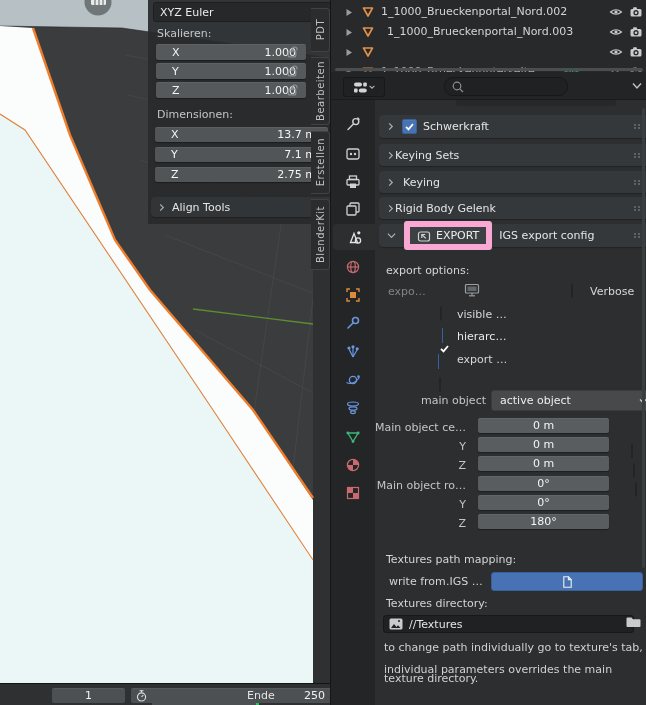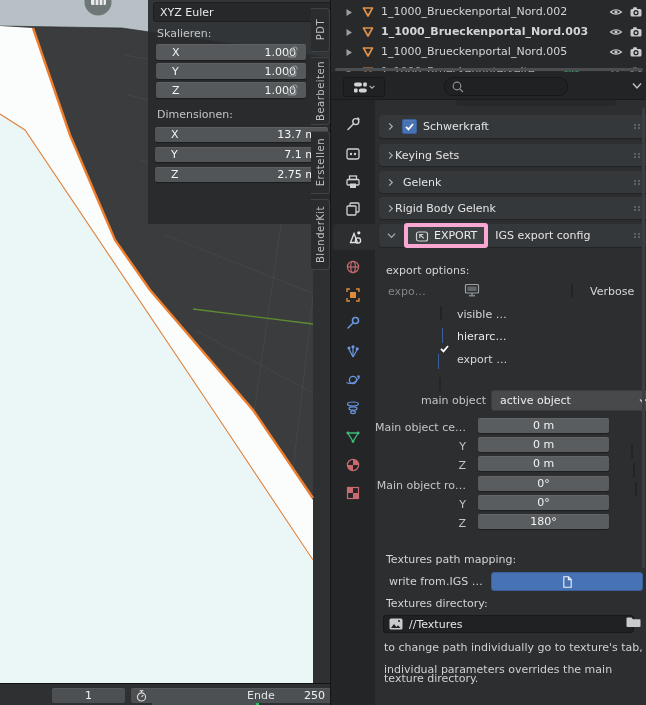--- a/index.html
+++ b/index.html
@@ -141,20 +141,38 @@
       </div>
       <div class="abs fld" style="left:7px;top:147px;width:145px;height:15px;padding:0 12px 0 16px;background:#515557;">
         <span>Y</span>
         <span style="margin-left:auto;">7.1 m</span>
       </div>
       <div class="abs fld" style="left:7px;top:167px;width:145px;height:15px;padding:0 12px 0 16px;background:#515557;">
         <span>Z</span>
         <span style="margin-left:auto;">2.75 m</span>
       </div>
 
+      <div class="abs phdr" style="left:3px;top:197px;width:177px;height:20px;padding:0 6px;background:#323538;">
+        <svg width="9" height="9" viewBox="0 0 10 10">
+          <polyline points="3.5,1.5 7,5 3.5,8.5" fill="none" stroke="#aeb0b2" stroke-width="1.3"></polyline>
+        </svg>
+        <span style="margin-left:6px;">Align Tools</span>
+        <svg class="grip" style="margin-left:auto;" width="16" height="7" viewBox="0 0 16 7">
+          <g fill="#85898b">
+              <circle cx="2" cy="2" r=".9"></circle>
+              <circle cx="6" cy="2" r=".9"></circle>
+              <circle cx="10" cy="2" r=".9"></circle>
+              <circle cx="14" cy="2" r=".9"></circle>
+          <circle cx="2" cy="5" r=".9"></circle>
+              <circle cx="6" cy="5" r=".9"></circle>
+              <circle cx="10" cy="5" r=".9"></circle>
+              <circle cx="14" cy="5" r=".9"></circle>
+            </g>
+        </svg>
+      </div>
     </div>
 
     <div class="abs vtab" style="left:311px;top:8px;width:18px;height:42px;">
       <span class="vtxt">PDT</span>
       </div>
     <div class="abs vtab" style="left:311px;top:57px;width:18px;height:66px;">
       <span class="vtxt">Bearbeiten</span>
       </div>
     <div class="abs vtab" style="left:311px;top:131px;width:18px;height:61px;">
       <span class="vtxt">Erstellen</span>
@@ -214,21 +232,21 @@
           </svg>
       </div>
 
       <div class="olrow row" style="top:22px;">
         <svg class="abs" style="left:14px;top:6px;" width="8" height="9" viewBox="0 0 8 9">
           <polygon points="1.5,1 7,4.5 1.5,8" fill="#9b9d9f"></polygon>
           </svg>
         <svg class="abs" style="left:30px;top:3px;" width="14" height="14" viewBox="0 0 14 14">
           <path d="M2.5,3 h9 l-4.5,8 z" fill="none" stroke="#e0904a" stroke-width="1.7" stroke-linejoin="round"></path>
           </svg>
-        <span class="abs olname" style="left:50px;top:3px;font-weight:bold;">1_1000_Brueckenportal_Nord.003</span>
+        <span class="abs olname" style="left:56px;top:3px;">1_1000_Brueckenportal_Nord.003</span>
         <svg class="abs" style="left:278px;top:3px;" width="14" height="14" viewBox="0 0 14 14">
           <path d="M1.5,7 Q7,2.6 12.5,7 Q7,11.4 1.5,7 Z" fill="none" stroke="#c9cbcc" stroke-width="1.1"></path>
           <circle cx="7" cy="7" r="1.6" fill="#c9cbcc"></circle>
           </svg>
         <svg class="abs" style="left:298px;top:3px;" width="14" height="14" viewBox="0 0 14 14">
           <g fill="#c9cbcc">
               <rect x="1.5" y="4" width="11" height="7.5" rx="1.5"></rect>
               <rect x="4" y="2.3" width="4" height="2" rx="1"></rect>
             </g>
           <circle cx="7" cy="7.7" r="2.6" fill="#27292b"></circle>
@@ -236,21 +254,20 @@
           </svg>
       </div>
 
       <div class="olrow row" style="top:42px;">
         <svg class="abs" style="left:14px;top:6px;" width="8" height="9" viewBox="0 0 8 9">
           <polygon points="1.5,1 7,4.5 1.5,8" fill="#9b9d9f"></polygon>
           </svg>
         <svg class="abs" style="left:30px;top:3px;" width="14" height="14" viewBox="0 0 14 14">
           <path d="M2.5,3 h9 l-4.5,8 z" fill="none" stroke="#e0904a" stroke-width="1.7" stroke-linejoin="round"></path>
           </svg>
-        <span class="abs olname" style="left:50px;top:3px;">1_1000_Brueckenportal_Nord.005</span>
         <svg class="abs" style="left:278px;top:3px;" width="14" height="14" viewBox="0 0 14 14">
           <path d="M1.5,7 Q7,2.6 12.5,7 Q7,11.4 1.5,7 Z" fill="none" stroke="#c9cbcc" stroke-width="1.1"></path>
           <circle cx="7" cy="7" r="1.6" fill="#c9cbcc"></circle>
           </svg>
         <svg class="abs" style="left:298px;top:3px;" width="14" height="14" viewBox="0 0 14 14">
           <g fill="#c9cbcc">
               <rect x="1.5" y="4" width="11" height="7.5" rx="1.5"></rect>
               <rect x="4" y="2.3" width="4" height="2" rx="1"></rect>
             </g>
           <circle cx="7" cy="7.7" r="2.6" fill="#27292b"></circle>
@@ -483,21 +500,21 @@
               <circle cx="6" cy="5" r=".9"></circle>
               <circle cx="10" cy="5" r=".9"></circle>
               <circle cx="14" cy="5" r=".9"></circle>
             </g>
           </svg>
       </div>
       <div class="abs phdr" style="left:48px;top:71px;width:263px;height:22px;padding:0 7px;">
         <svg width="9" height="9" viewBox="0 0 10 10">
           <polyline points="3.5,1.5 7,5 3.5,8.5" fill="none" stroke="#aeb0b2" stroke-width="1.3"></polyline>
           </svg>
-        <span style="margin-left:8px;">Gelenk</span>
+        <span style="margin-left:8px;">Keying</span>
         <svg class="grip" style="margin-left:auto;" width="16" height="7" viewBox="0 0 16 7">
           <g fill="#85898b">
               <circle cx="2" cy="2" r=".9"></circle>
               <circle cx="6" cy="2" r=".9"></circle>
               <circle cx="10" cy="2" r=".9"></circle>
               <circle cx="14" cy="2" r=".9"></circle>
           <circle cx="2" cy="5" r=".9"></circle>
               <circle cx="6" cy="5" r=".9"></circle>
               <circle cx="10" cy="5" r=".9"></circle>
               <circle cx="14" cy="5" r=".9"></circle>
@@ -521,21 +538,21 @@
               <circle cx="14" cy="5" r=".9"></circle>
             </g>
           </svg>
       </div>
 
       
       <div class="abs phdr" style="left:48px;top:124px;width:263px;height:23px;padding:0 7px;">
         <svg width="11" height="9" viewBox="0 0 12 10">
           <polyline points="2,3 6,7 10,3" fill="none" stroke="#aeb0b2" stroke-width="1.3"></polyline>
           </svg>
-        <span class="row" style="margin-left:7px;background:#3e4143;border:4px solid #f9a8d4;border-radius:3px;height:17px;padding:0 7px;gap:5px;">
+        <span class="row" style="margin-left:7px;background:#3e4143;border:6px solid #f9a8d4;border-radius:3px;height:17px;padding:0 7px;gap:5px;">
           <svg width="14" height="14" viewBox="0 0 14 14">
             <rect x="1.5" y="3" width="11" height="9" rx="2" fill="none" stroke="#cfd1d2" stroke-width="1.2"></rect>
             <polyline points="4.8,9 4.8,5.5 8.3,5.5" fill="none" stroke="#cfd1d2" stroke-width="1.2"></polyline>
             <line x1="4.8" y1="5.5" x2="8.8" y2="9.4" stroke="#cfd1d2" stroke-width="1.2"></line>
             </svg>
           <span style="color:#eceded;">EXPORT</span>
         </span>
         <span style="margin-left:7px;">IGS export config</span>
         <svg class="grip" style="margin-left:auto;" width="16" height="7" viewBox="0 0 16 7">
           <g fill="#85898b">

